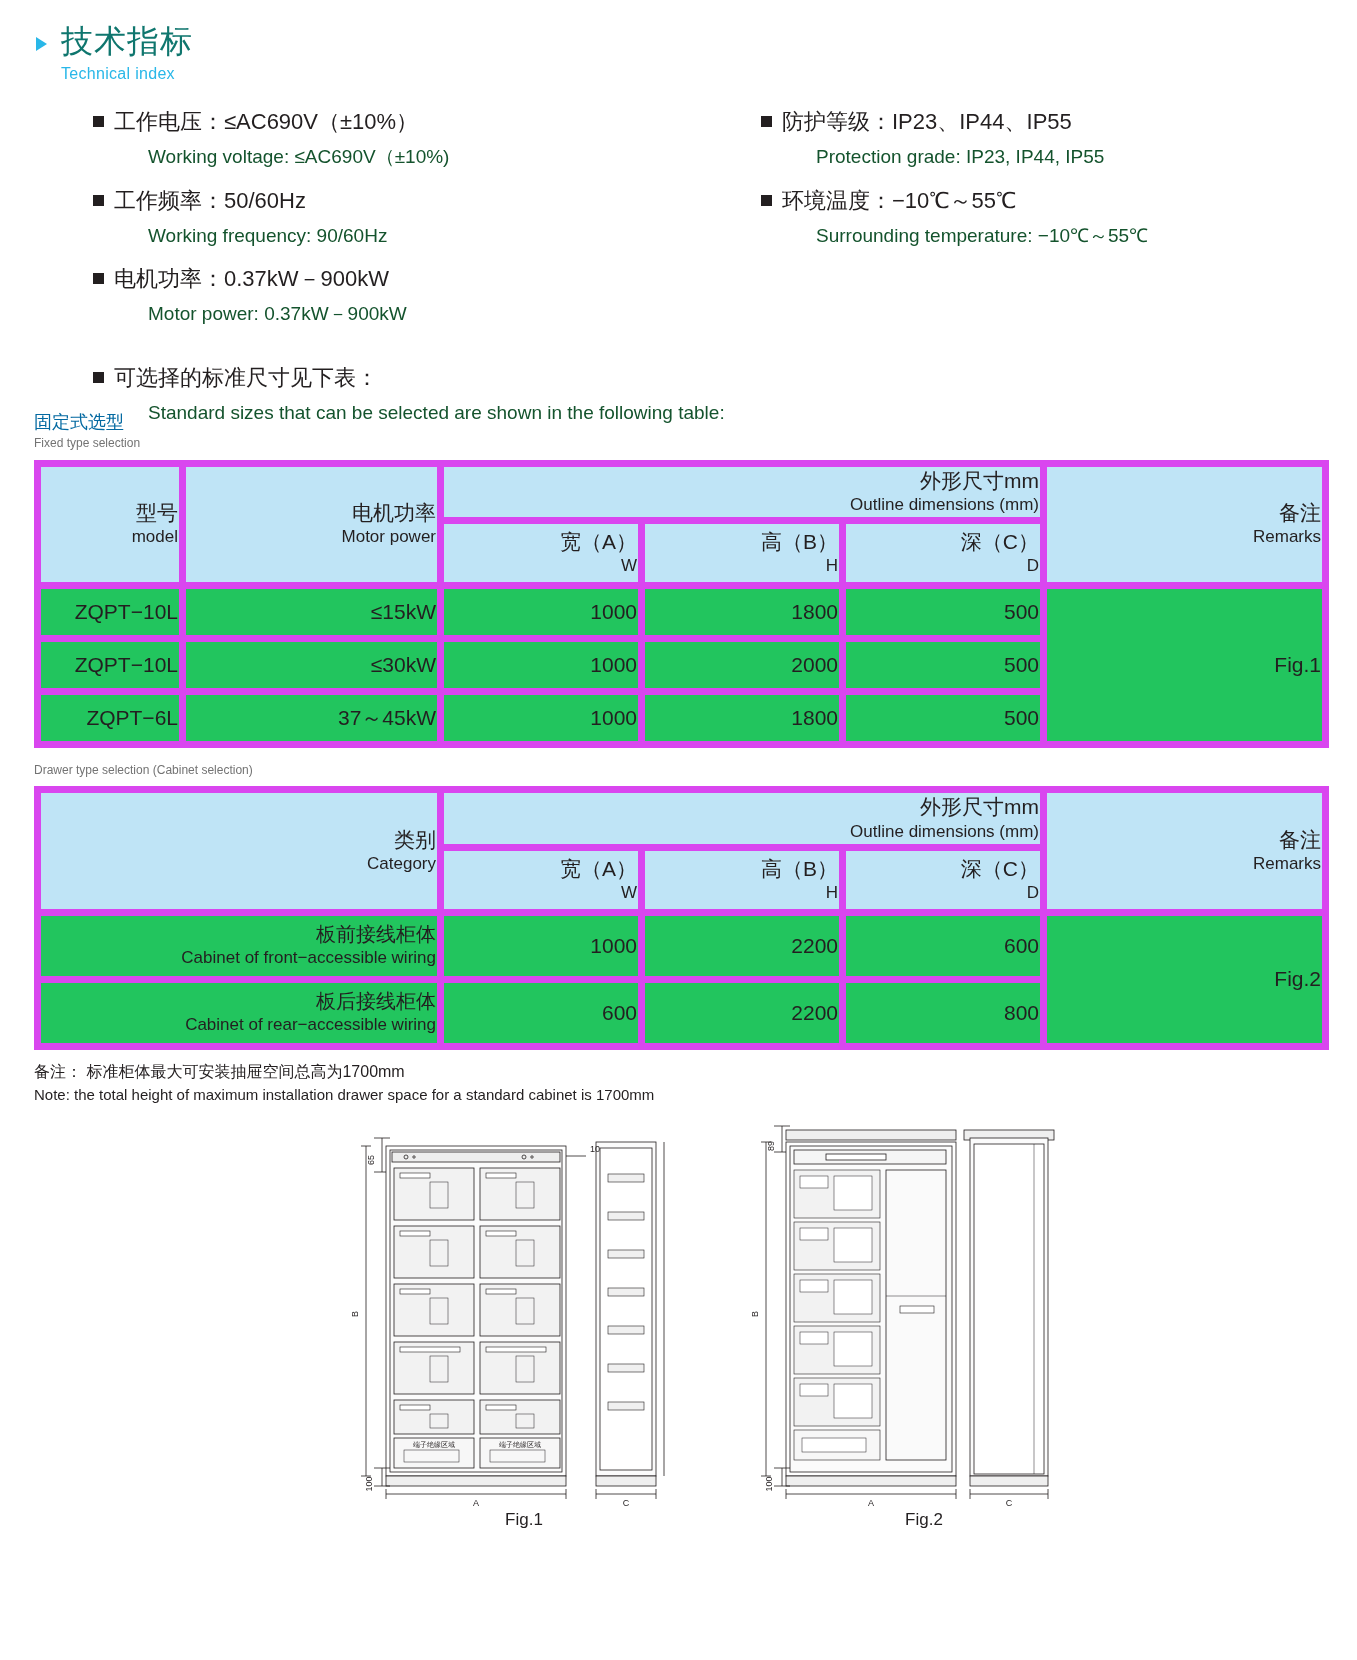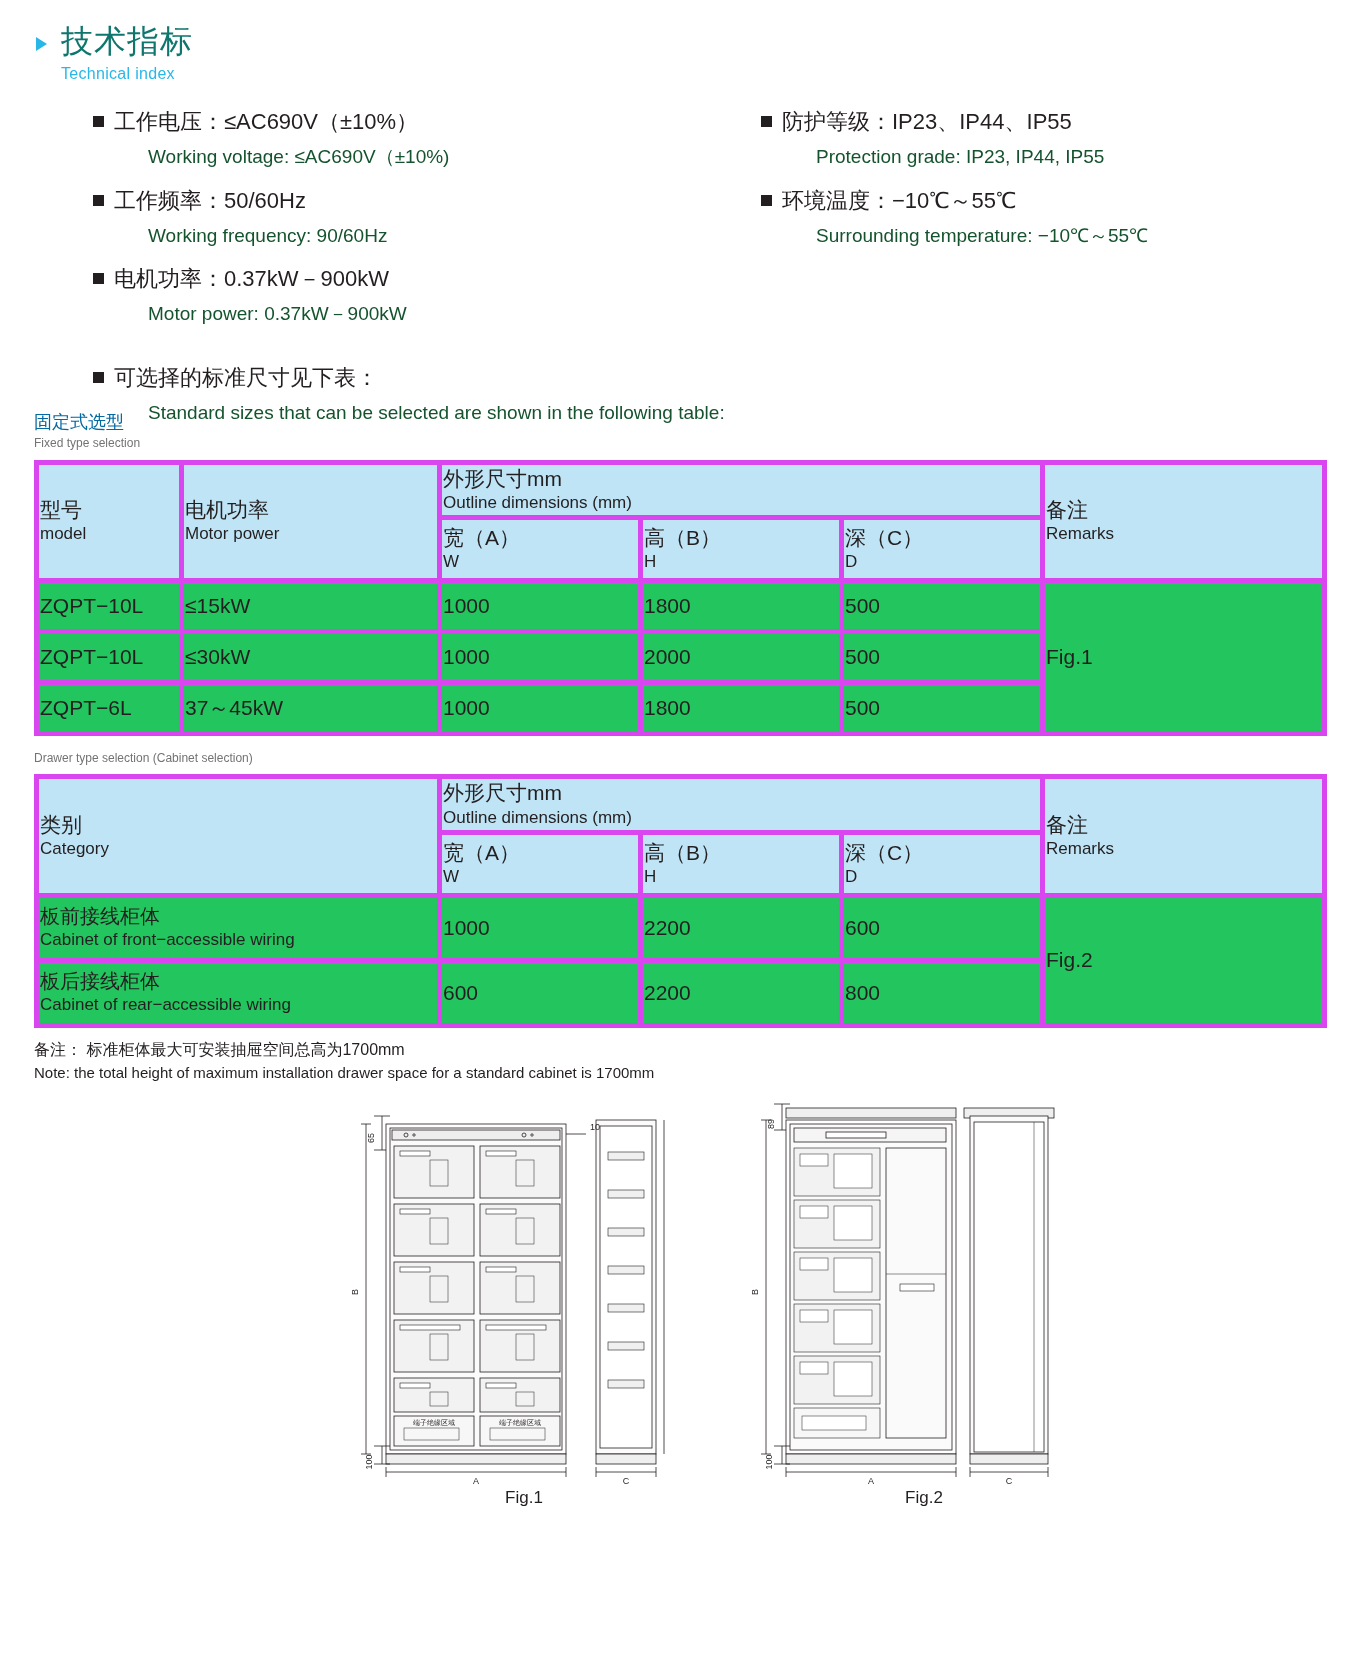--- a/index.html
+++ b/index.html
@@ -97,22 +97,22 @@
   .caption .cap-en { font-size: 12px; color: #737373; line-height: 1.45; }
 
   
   table.grid {
     border-collapse: collapse;
     width: 1288px;
     margin-top: 7px;
     table-layout: fixed;
   }
   table.grid td, table.grid th {
-    border: 5px solid #d946ef;
-    text-align: left;
+    border: 7px solid #d946ef;
+    text-align: right;
     vertical-align: middle;
     font-weight: normal;
     color: #231f20;
   }
   .hdr {
     background: #bfe4f6;
   }
   .hdr .cn { font-size: 21px; line-height: 1.25; }
   .hdr .en { font-size: 17px; line-height: 1.3; }
   .body-row td {

